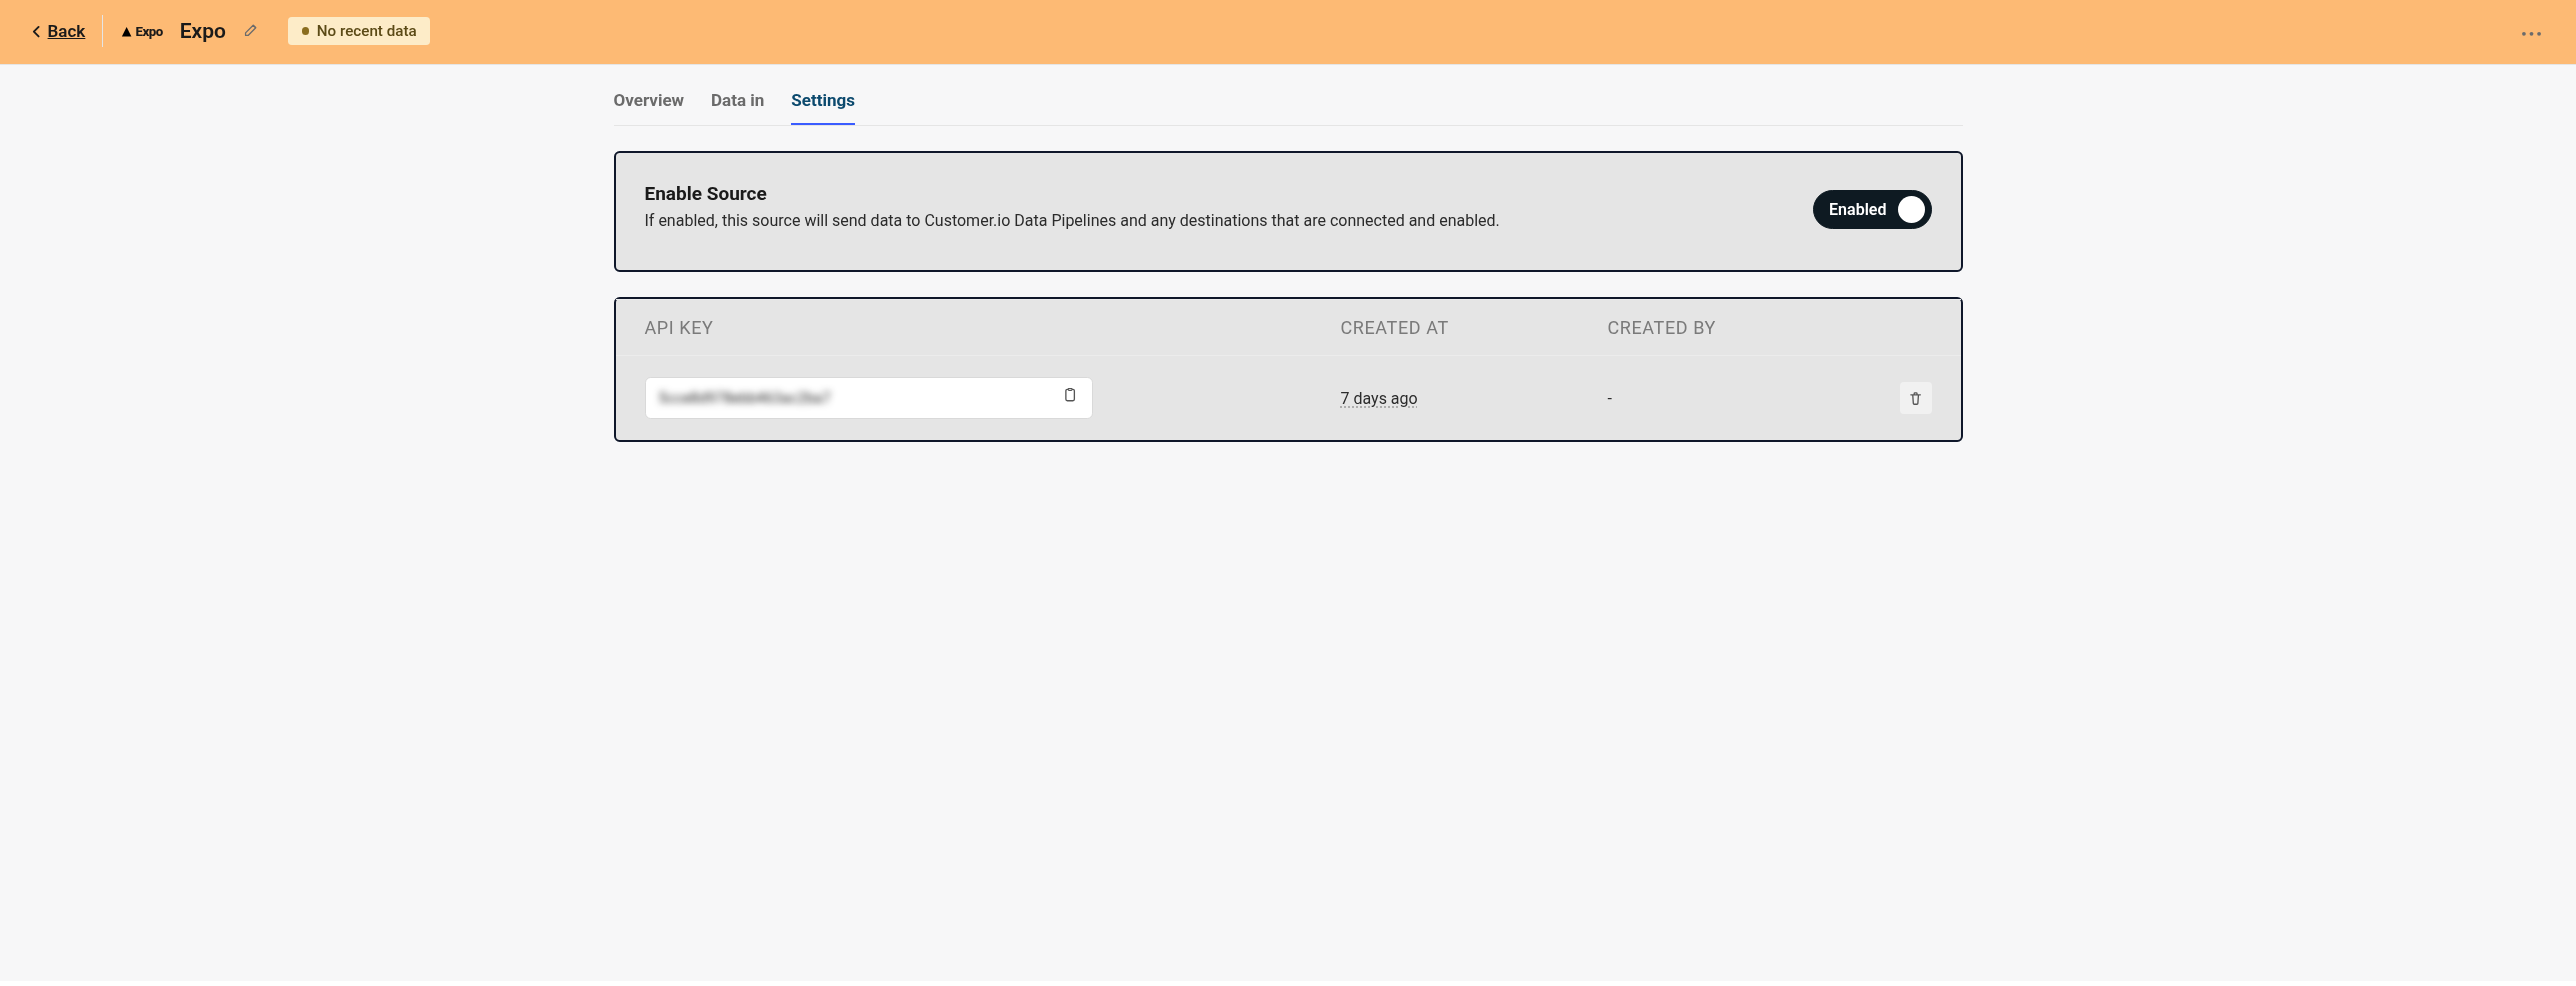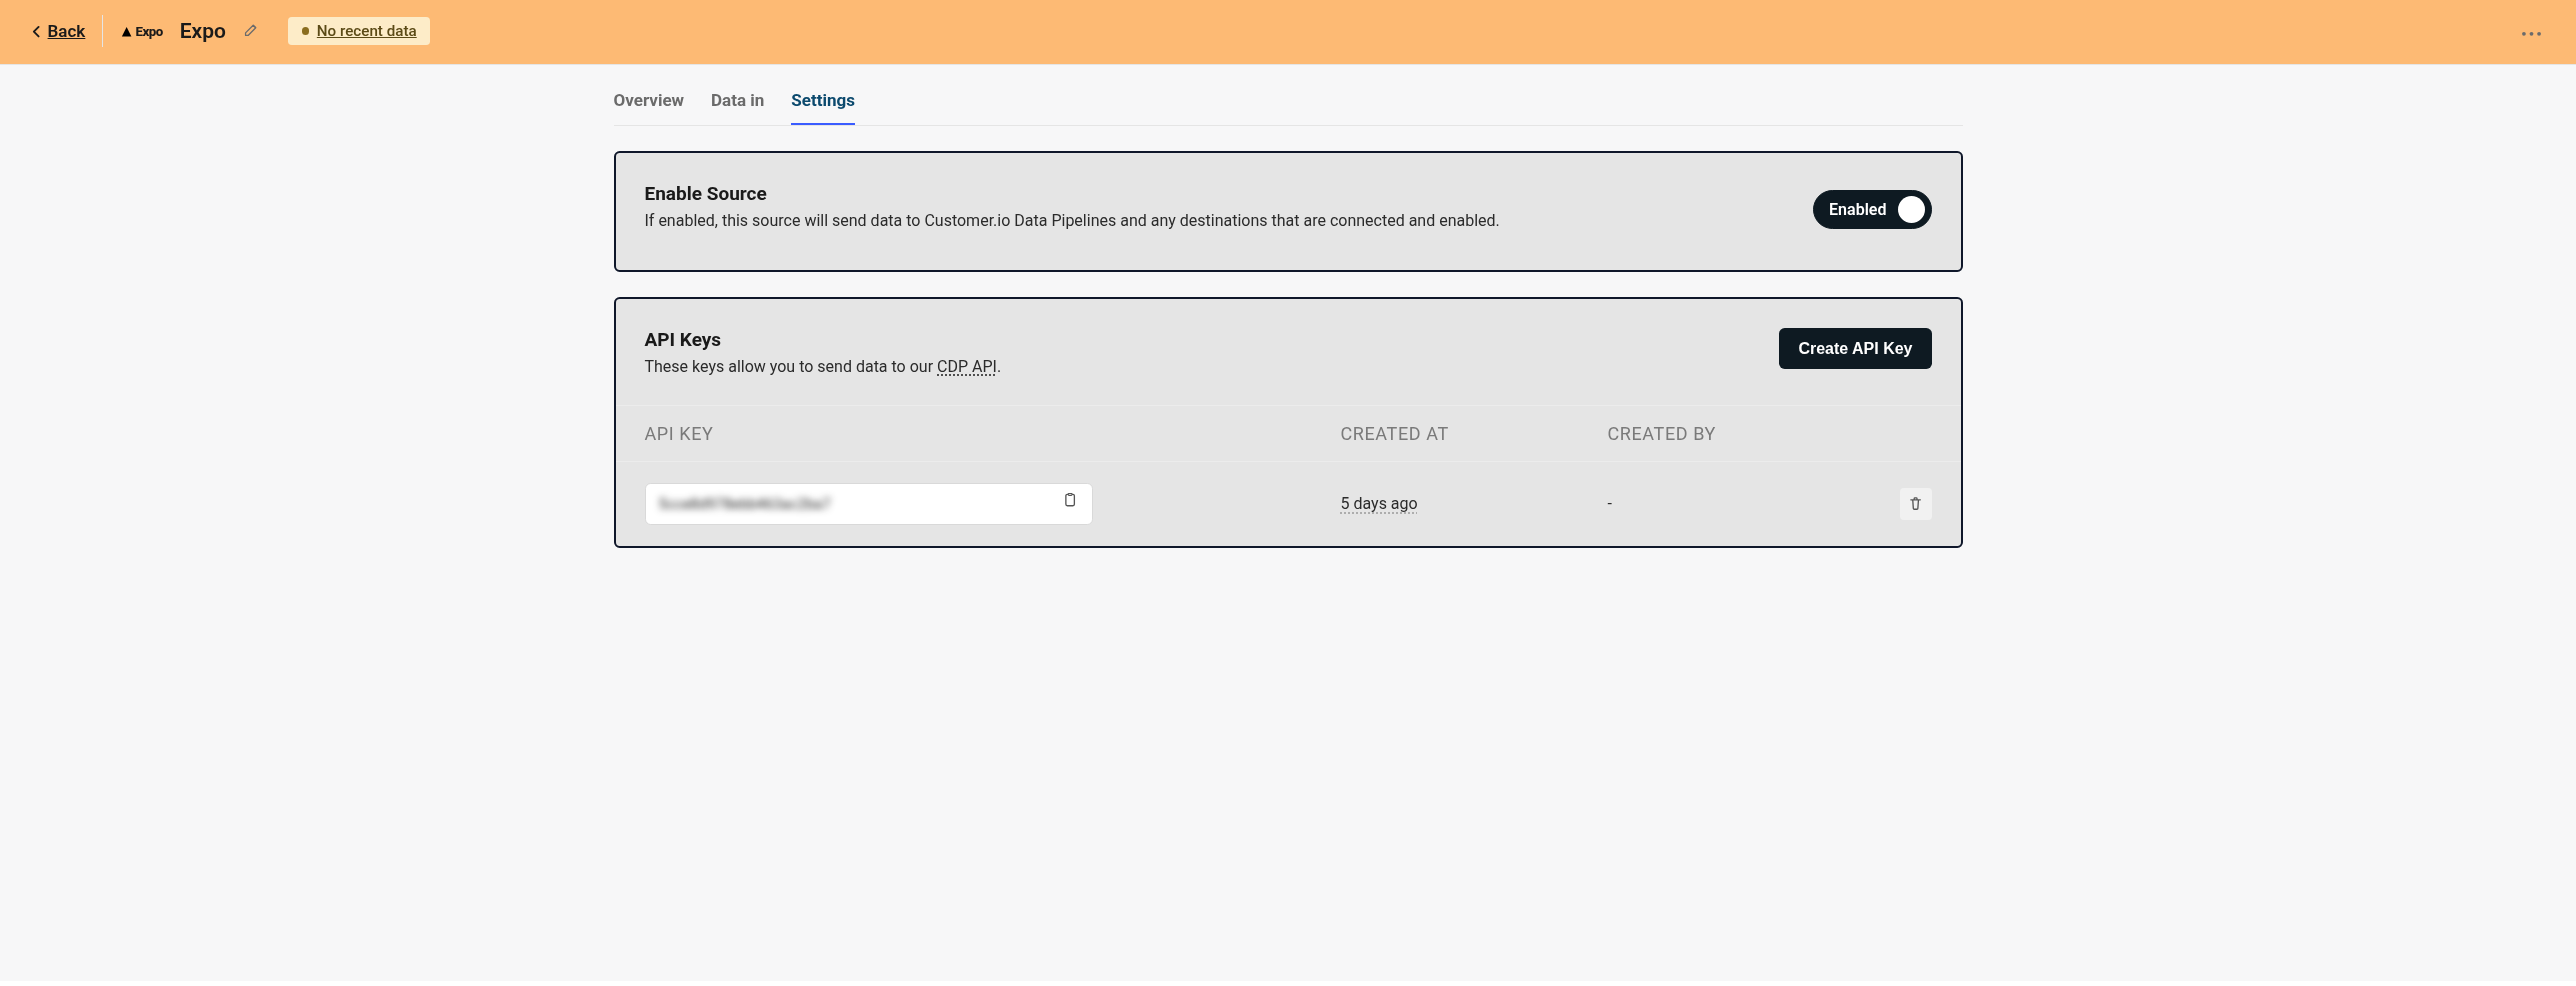--- a/index.html
+++ b/index.html
@@ -57,21 +57,20 @@
     display: inline-flex;
     align-items: center;
     gap: 7.6px;
     background: #fdecc8;
     color: #5b4a16;
     padding: 4.8px 13.3px;
     border-radius: 3.8px;
     font-size: 15.2px;
     font-weight: 500;
     margin-left: 11.4px;
-    text-decoration: underline;
   }
   .status-dot {
     width: 7.6px; height: 7.6px; border-radius: 50%;
     background: #8a6d1f;
   }
   .more-menu { color: #6b6b6b; cursor:pointer; padding:3.8px; }
 
   
   .page {
     background: #f7f7f8;
@@ -284,29 +283,20 @@
           <div class="section-desc">If enabled, this source will send data to Customer.io Data Pipelines and any destinations that are connected and enabled.</div>
         </div>
         <div class="toggle">
           <span>Enabled</span>
           <span class="toggle-knob"></span>
         </div>
       </div>
     </div>
 
     <div class="card">
-      <div class="card-section header-with-action">
-        <div>
-          <div class="section-title">API Keys</div>
-          <div class="section-desc">
-            <span>These keys allow you to send data to our </span><a href="#">CDP API</a><span>.</span>
-          </div>
-        </div>
-        <button class="btn-primary">Create API Key</button>
-      </div>
 
       <div class="api-table-head">
         <div>API KEY</div>
         <div>CREATED AT</div>
         <div>CREATED BY</div>
         <div></div>
       </div>
 
       <div class="api-table-row">
         <div>
@@ -314,21 +304,21 @@
             <span class="api-key-value">5cce8d978ebb463ac2ba7</span>
             <span class="copy-btn">
               <svg width="15.2" height="17" viewBox="0 0 16 18" fill="none">
                   <rect x="3" y="1.5" width="9" height="12" rx="1.5" stroke="#555" stroke-width="1.4"></rect>
                   <path d="M5.5 1.5 V0.5 M9.5 1.5 V0.5" stroke="#555" stroke-width="0"></path>
                   <rect x="5.5" y="0.5" width="4" height="2" rx="0.8" fill="#fff" stroke="#555" stroke-width="1.2"></rect>
                 </svg>
             </span>
           </div>
         </div>
-        <div><span class="created-at">5 days ago</span></div>
+        <div><span class="created-at">7 days ago</span></div>
         <div><span class="created-by">-</span></div>
         <div class="delete-cell">
           <div class="delete-btn">
             <svg width="15.2" height="15.2" viewBox="0 0 16 16" fill="none">
                 <path d="M3 4h10M6.5 4V2.8c0-.4.3-.8.8-.8h1.4c.5 0 .8.4.8.8V4M5 4l.6 9c0 .5.5 1 1 1h2.8c.5 0 1-.5 1-1L11 4" stroke="#555" stroke-width="1.4" stroke-linecap="round" stroke-linejoin="round"></path>
               </svg>
           </div>
         </div>
       </div>
     </div>

